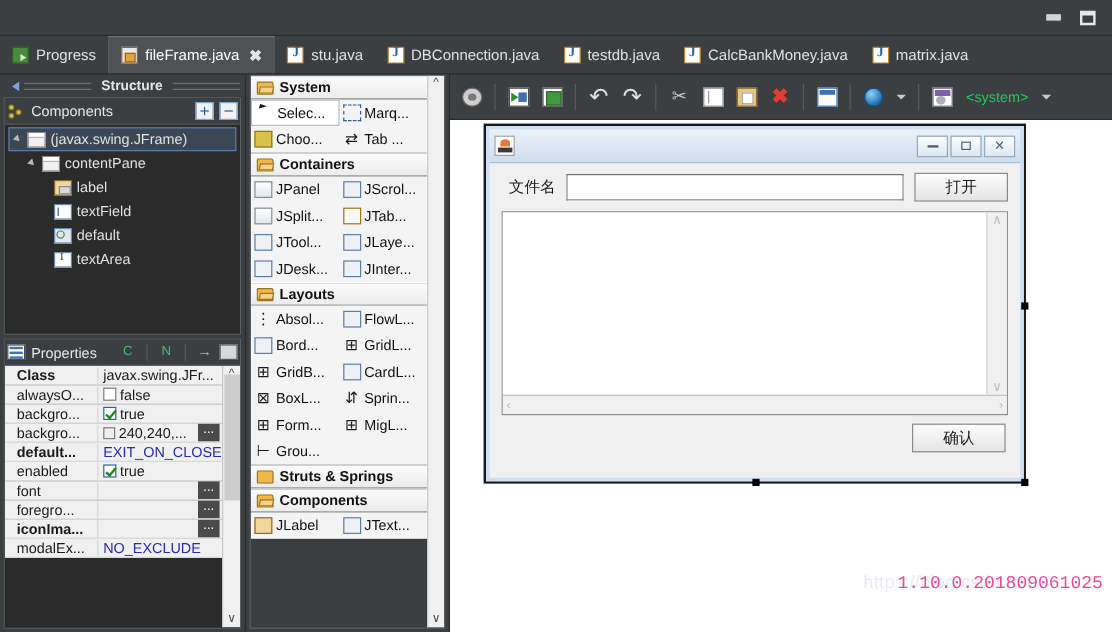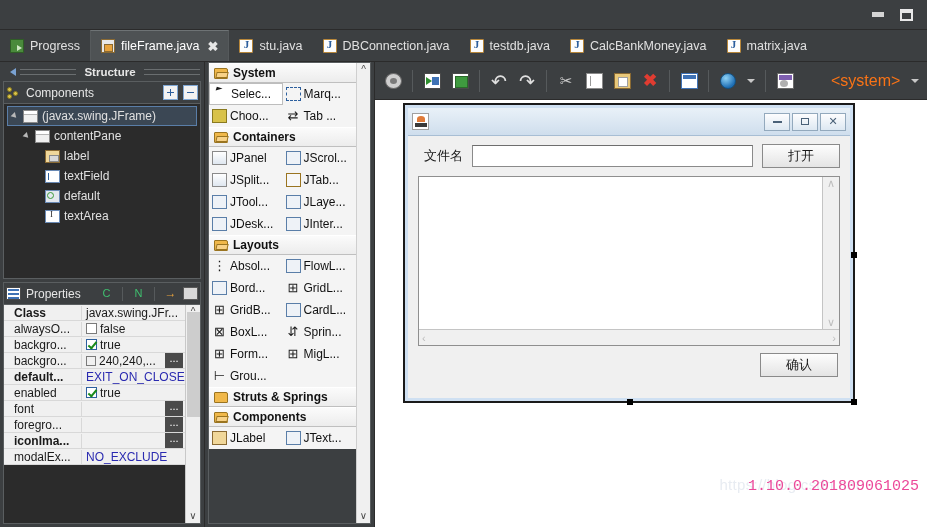--- a/index.html
+++ b/index.html
@@ -522,21 +522,21 @@
   .ico-globe { width:16px; height:16px; border-radius:50%; background: radial-gradient(circle at 35% 30%, #8fd2f5, #1f6fb5 70%); border:1px solid #14507f;}
   .ico-look { background:#ffffff; border:1px solid #6a6a6a;}
   .ico-look::after{ content:""; position:absolute; left:1px; top:1px; right:1px; height:5px; background:#7f5fb0;}
   .ico-look::before{ content:""; position:absolute; left:2px; bottom:1px; width:8px; height:7px; background:#b0b0b0; border-radius:50%; z-index:2;}
   .caret-dn {
     width: 0; height: 0;
     border-left: 4px solid transparent;
     border-right: 4px solid transparent;
     border-top: 4px solid #c8c8c8;
   }
-  .tb-label { font-size: 16px; color: #f97316; padding: 0 4px; margin-left: 26px; }
+  .tb-label { font-size: 12px; color: #22c55e; padding: 0 4px; }
 
   #canvas {
     flex: 1 1 auto;
     background: #ffffff;
     position: relative;
     overflow: hidden;
   }
 
   
   #jframe {

